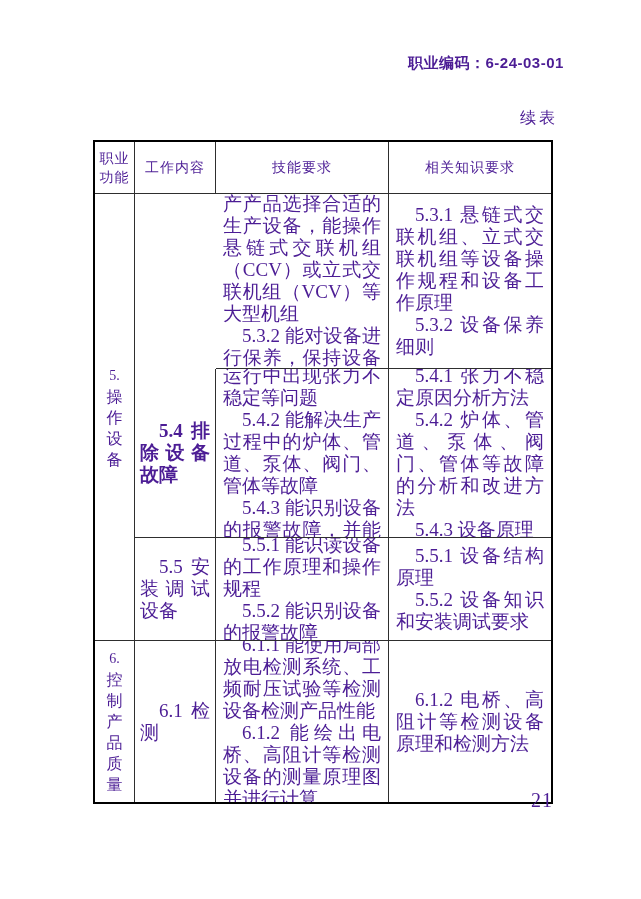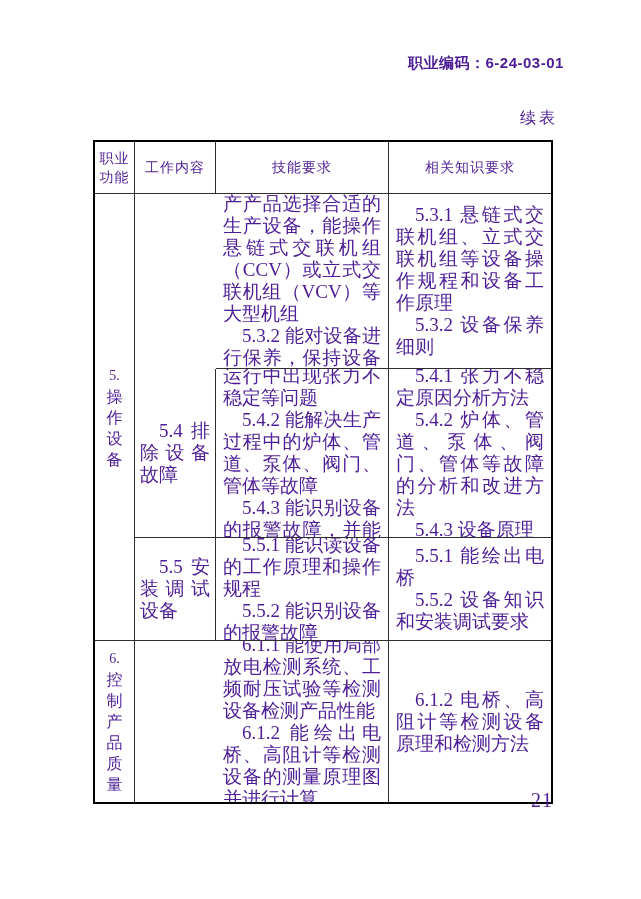--- a/index.html
+++ b/index.html
@@ -86,21 +86,21 @@
 
     <div class="cell br bb" style="grid-column:3;grid-row:2;">
       <p>5.3.1 能根据所生产产品选择合适的生产设备，能操作悬链式交联机组（CCV）或立式交联机组（VCV）等大型机组</p>
       <p>5.3.2 能对设备进行保养，保持设备完好状态</p>
     </div>
     <div class="cell bb" style="grid-column:4;grid-row:2;">
       <p>5.3.1 悬链式交联机组、立式交联机组等设备操作规程和设备工作原理</p>
       <p>5.3.2 设备保养细则</p>
     </div>
 
-    <div class="cell work br bb" style="grid-column:2;grid-row:3;">
+    <div class="cell work br bb" style="grid-column:2;grid-row:3;font-weight:bold;">
       <p>5.4 排除设备故障</p>
     </div>
     <div class="cell br bb" style="grid-column:3;grid-row:3;">
       <p>5.4.1 能解决设备运行中出现张力不稳定等问题</p>
       <p>5.4.2 能解决生产过程中的炉体、管道、泵体、阀门、管体等故障</p>
       <p>5.4.3 能识别设备的报警故障，并能采取措施</p>
     </div>
     <div class="cell bb" style="grid-column:4;grid-row:3;">
       <p>5.4.1 张力不稳定原因分析方法</p>
       <p>5.4.2 炉体、管道、泵体、阀门、管体等故障的分析和改进方法</p>
@@ -108,29 +108,32 @@
     </div>
 
     <div class="cell work br bb" style="grid-column:2;grid-row:4;">
       <p>5.5 安装调试设备</p>
     </div>
     <div class="cell br bb" style="grid-column:3;grid-row:4;">
       <p>5.5.1 能识读设备的工作原理和操作规程</p>
       <p>5.5.2 能识别设备的报警故障</p>
     </div>
     <div class="cell bb" style="grid-column:4;grid-row:4;">
-      <p>5.5.1 能绘出电桥</p>
+      <p>5.5.1 设备结构原理</p>
       <p>5.5.2 设备知识和安装调试要求</p>
     </div>
 
     <div class="cell func br" style="grid-column:1;grid-row:5;">
       <div class="func-no">6.</div>
       <div class="func-name">控制产品质量</div>
     </div>
 
+    <div class="cell work br" style="grid-column:2;grid-row:5;">
+      <p>6.1 检测</p>
+    </div>
     <div class="cell br" style="grid-column:3;grid-row:5;">
       <p>6.1.1 能使用局部放电检测系统、工频耐压试验等检测设备检测产品性能</p>
       <p>6.1.2 能绘出电桥、高阻计等检测设备的测量原理图并进行计算</p>
     </div>
     <div class="cell" style="grid-column:4;grid-row:5;">
       <p>6.1.2 电桥、高阻计等检测设备原理和检测方法</p>
     </div>
 
   </div>
 

